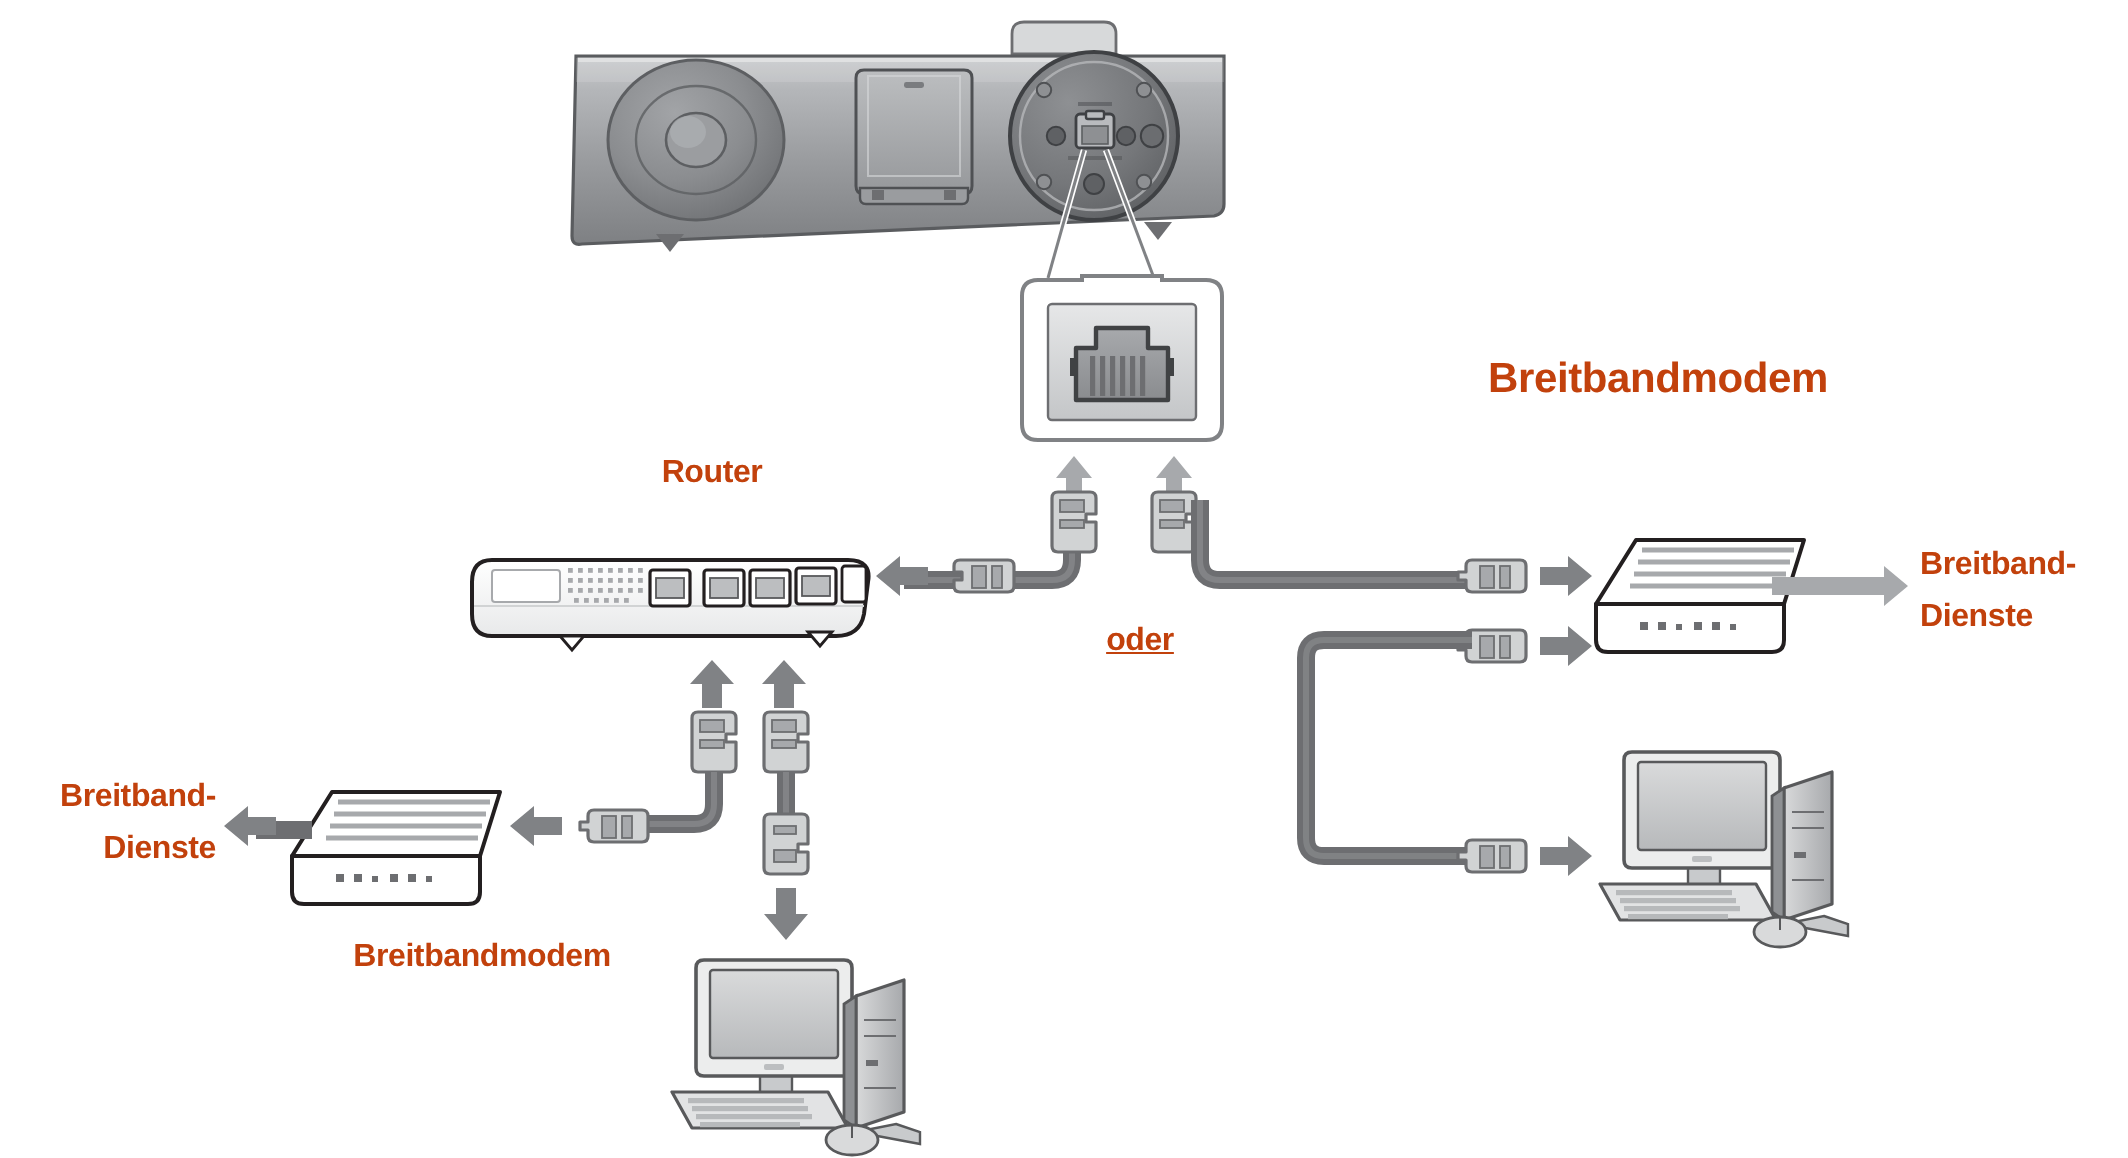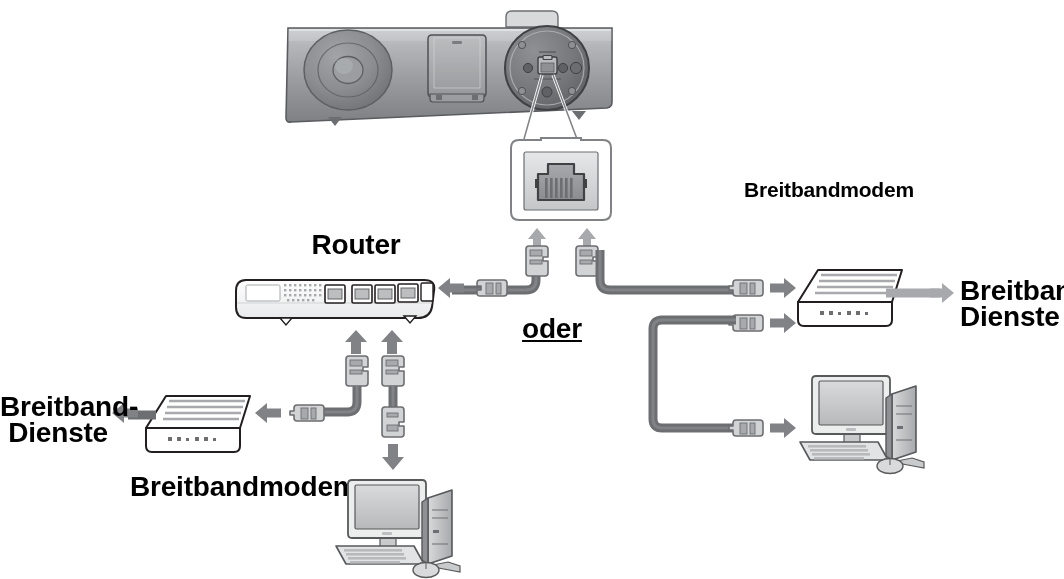--- a/index.html
+++ b/index.html
@@ -13,27 +13,27 @@
   }
   #stage {
     position: relative;
     width: 1064px;
     height: 579px;
     background: #ffffff;
     overflow: hidden;
   }
   .lbl {
     position: absolute;
-    color: #000000;
+    color: #c2410c;
     font-weight: bold;
     line-height: 1.18;
     white-space: pre;
     letter-spacing: -0.2px;
   }
-  .lbl-22 { font-size: 28px; }
+  .lbl-22 { font-size: 16px; }
   .lbl-21 { font-size: 21px; }
   .ta-r { text-align: right; }
   .ta-c { text-align: center; }
   .ta-l { text-align: left; }
   .node { position: absolute; }
   svg { display: block; overflow: visible; }
 </style>
 </head>
 <body>
 
@@ -408,21 +408,21 @@
         <rect x="24" y="79" width="58" height="2.6"></rect>
         <rect x="26" y="83" width="58" height="2.6"></rect>
         <rect x="28" y="87" width="50" height="2.6"></rect>
       </g>
 
       <ellipse cx="104" cy="96" rx="13" ry="7.5" fill="#d9dadb" stroke="#58595b" stroke-width="1.4"></ellipse>
       <path d="M104 89 v6" stroke="#58595b" stroke-width="1"></path>
     </svg>
   </div>
 
-  <div class="lbl lbl-22 ta-c" style="left:492px; top:312px; width:120px;text-decoration:underline;">oder</div>
+  <div class="lbl lbl-22 ta-c" style="left:510px; top:312px; width:120px;text-decoration:underline;">oder</div>
 
   <div class="lbl lbl-21 ta-c" style="left:668px; top:178px; width:322px;">Breitbandmodem</div>
 
   <div class="node" style="left:728px; top:275px;">
     <svg width="34" height="26" viewBox="0 0 34 26">
       <path d="M8 5 h24 q3 0 3 3 v10 q0 3 -3 3 h-24 q-3 0 -3 -3 v-3 h-4 v-4 h4 v-3 q0 -3 3 -3 z" fill="#d1d3d4" stroke="#6d6e71" stroke-width="1.6" stroke-linejoin="round"></path>
       <rect x="12" y="8" width="7" height="11" fill="#a7a9ac" stroke="#6d6e71" stroke-width="0.9"></rect>
       <rect x="22" y="8" width="5" height="11" fill="#a7a9ac" stroke="#6d6e71" stroke-width="0.9"></rect>
     </svg>
   </div>

